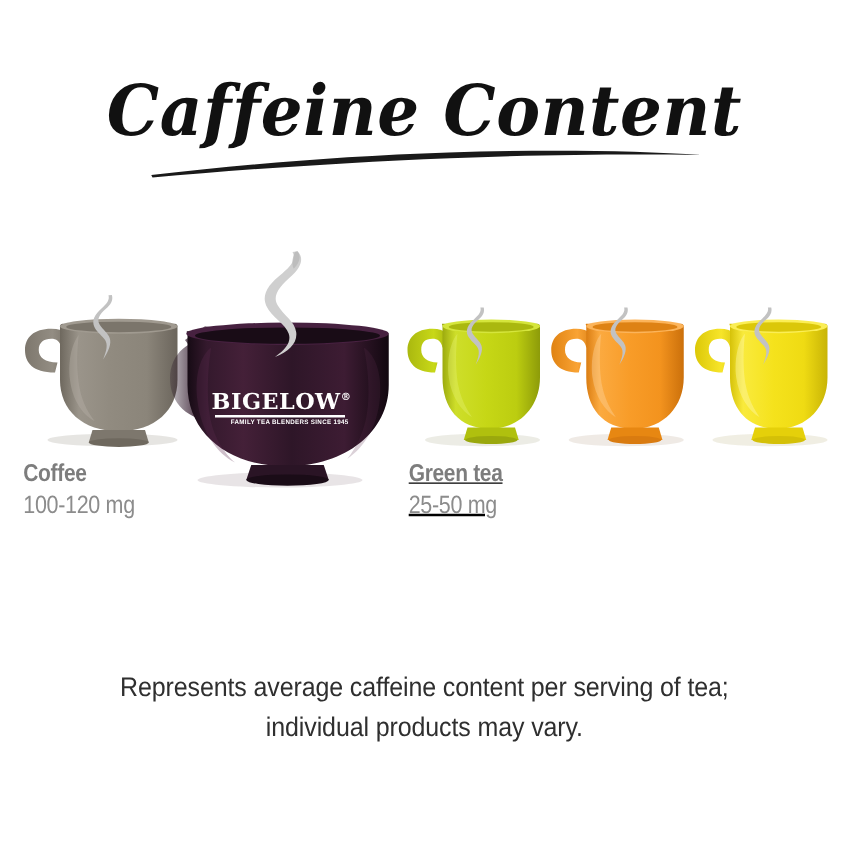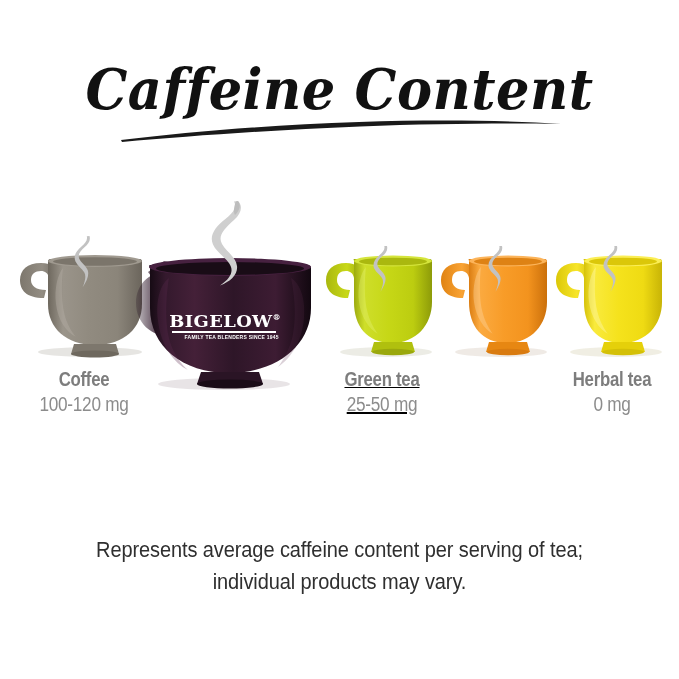--- a/index.html
+++ b/index.html
@@ -69,21 +69,21 @@
     left: 50%;
     pointer-events: none;
   }
   .cup-svg { display: block; }
 
   
   .cup-label {
     position: absolute;
     left: 0;
     width: 100%;
-    text-align: center;
+    text-align: left;
     font-family: "Liberation Sans", sans-serif;
   }
   .label-name {
     font-weight: 700;
     color: #7d7d7d;
     font-size: 19.5px;
     line-height: 23px;
     letter-spacing: -0.3px;
     transform: scaleX(0.86);
     display: block;
@@ -347,24 +347,20 @@
         <ellipse cx="68" cy="156" rx="46" ry="5" fill="#eceadc" opacity="0.8"></ellipse>
         <path d="M30,102 C14,102 8,94 8,84 C8,74 15,67 28,67 C38,67 45,73 46,82 L36,82 C35,77 32,75 28,75 C22,75 19,78 19,84 C19,90 24,94 32,94 Z" fill="url(#gh-herbal)"></path>
         <path d="M36,63 L112,63 C113,63 114,64 114,65 L114,106 C114,129 98,147 74,147 C49,147 36,130 36,106 L36,65 C36,64 35,63 36,63 Z" fill="url(#gc-herbal)"></path>
         <ellipse cx="75" cy="65" rx="39" ry="5.5" fill="#fbee55"></ellipse>
         <ellipse cx="75" cy="65.5" rx="34" ry="3.8" fill="#dbc709"></ellipse>
         <path d="M56,146 L94,146 L97,156 L53,156 Z" fill="#e5d00a"></path>
         <ellipse cx="75" cy="156" rx="21" ry="3.2" fill="#d4c007"></ellipse>
         <path d="M48,71 C48,71 45,95 49,114 C52,128 60,138 60,138 C51,133 43,121 41,106 C39,91 43,76 48,71 Z" fill="#fdf6a4" opacity="0.45"></path>
       </svg>
     </div>
-    <div class="cup-label" style="top:172px;">
-      <span class="label-name">Herbal tea</span>
-      <span class="label-amount">0 mg</span>
-    </div>
   </div>
 
 </div>
 
 <div id="footnote">
   <span>Represents average caffeine content per serving of tea;</span>
   <span>individual products may vary.</span>
 </div>
 
 </body></html>

